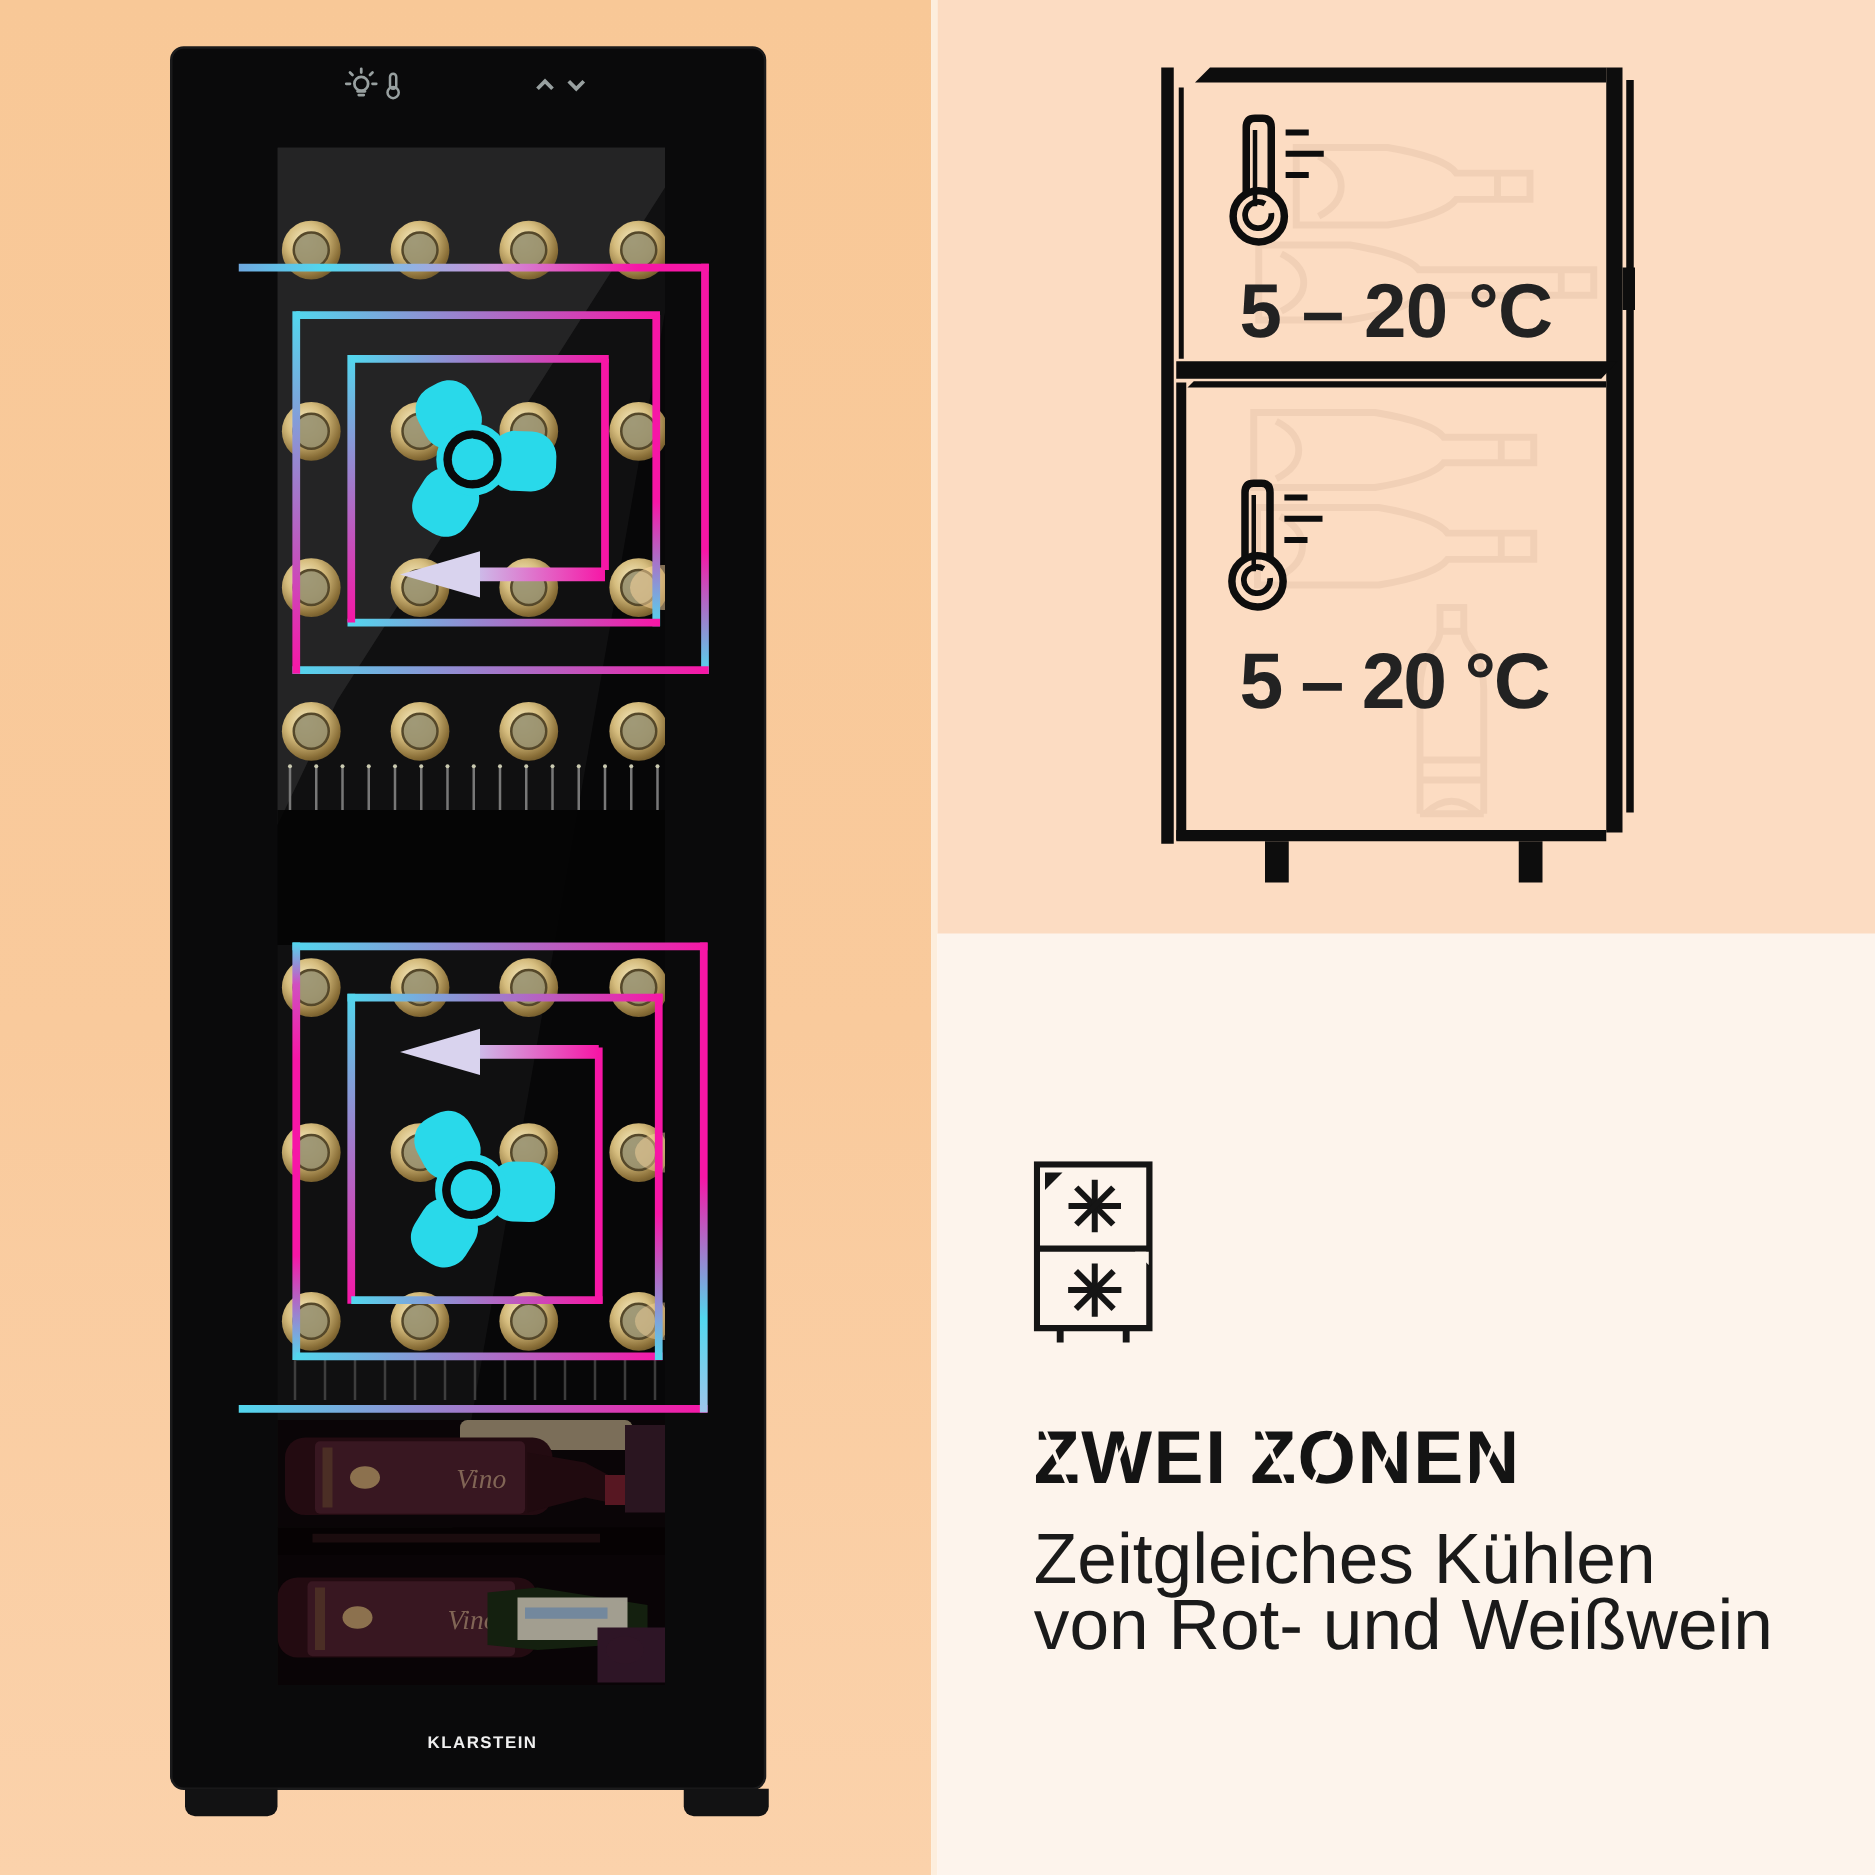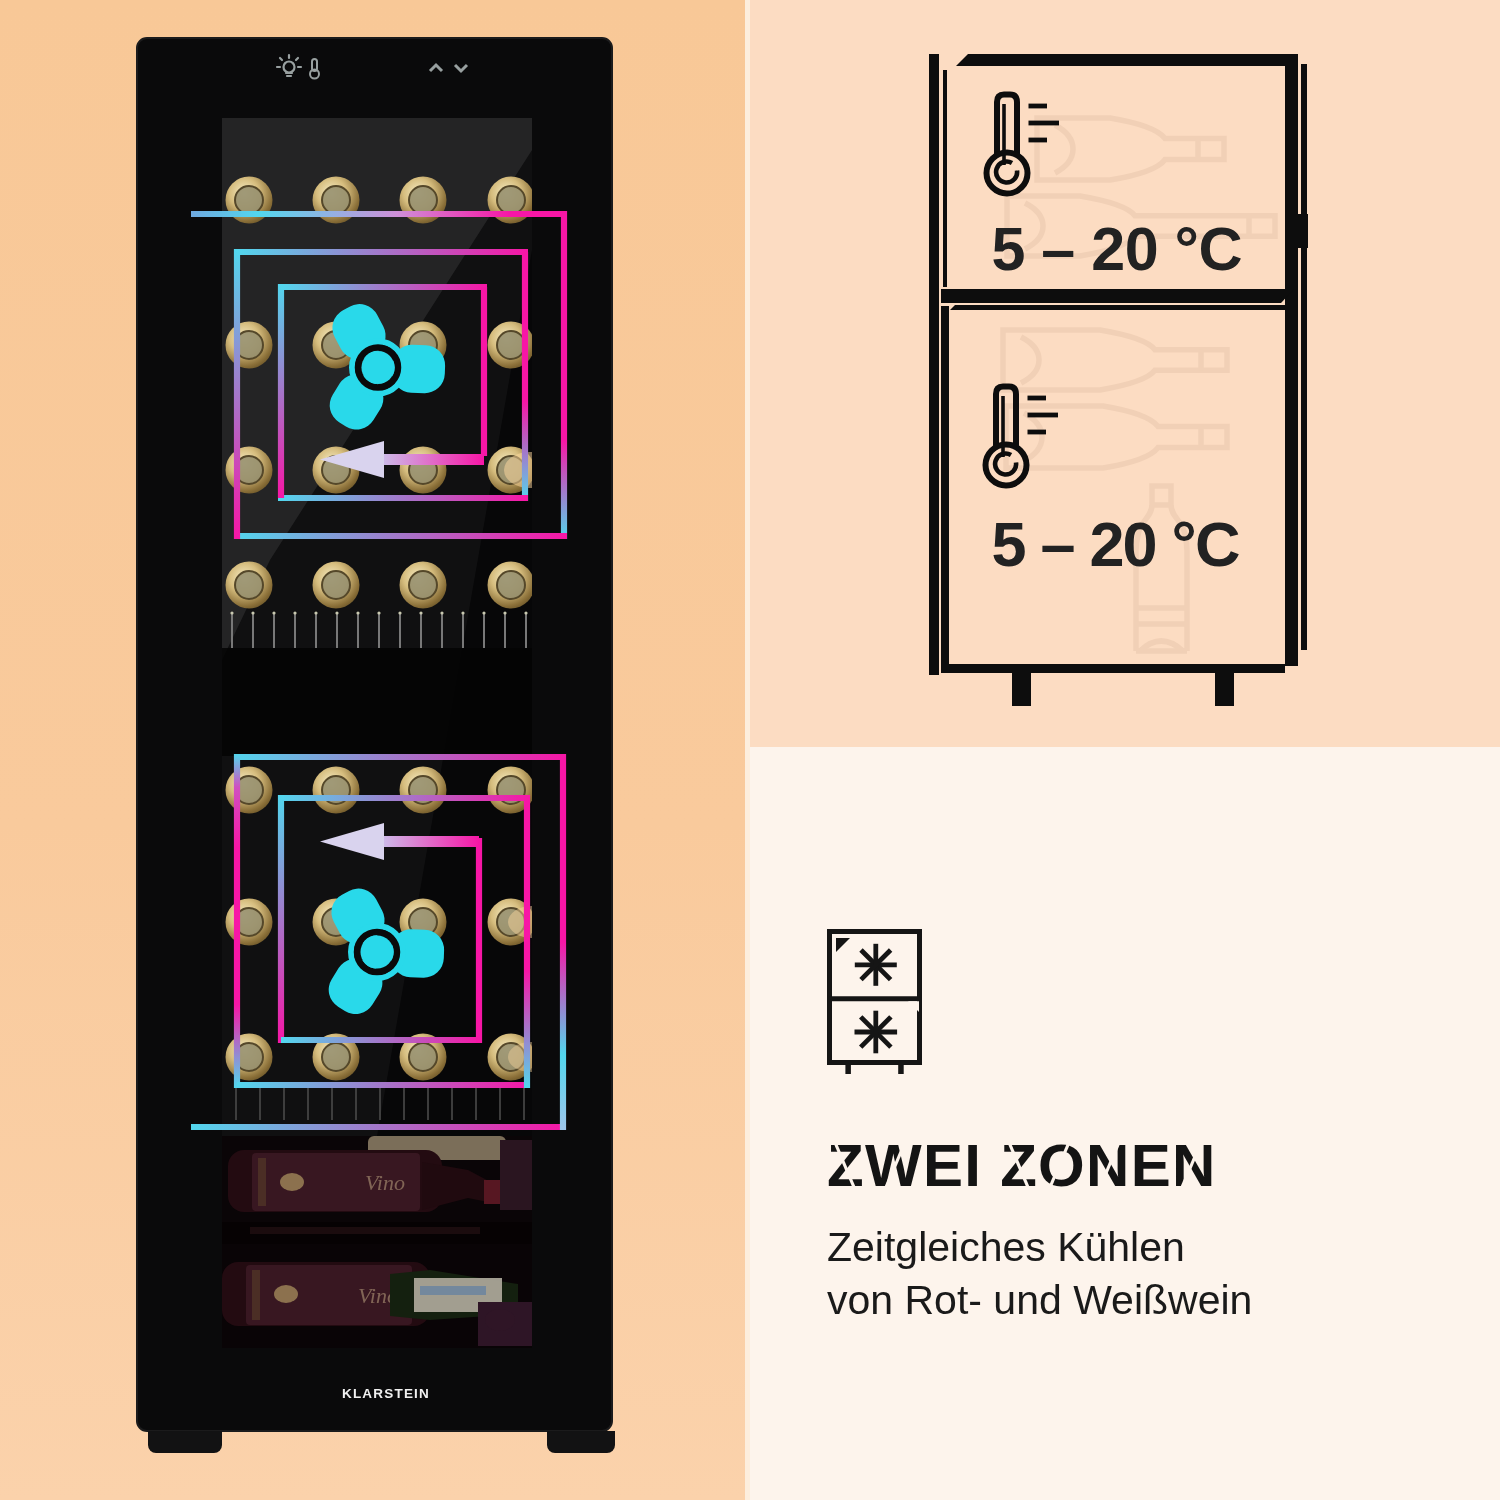--- a/index.html
+++ b/index.html
@@ -547,13 +547,13 @@
   <g stroke="#fdf4ec" stroke-width="3.2">
     <line x1="14" y1="2" x2="36" y2="54"></line>
     <line x1="86" y1="2" x2="64" y2="54"></line>
     <line x1="188" y1="2" x2="210" y2="54"></line>
     <line x1="250" y1="2" x2="228" y2="54"></line>
     <line x1="300" y1="2" x2="278" y2="54"></line>
     <line x1="382" y1="2" x2="360" y2="54"></line>
   </g>
 </svg>
 
-<div class="abs" style="left:827px;top:1221px;font-size:41px;line-height:53px;color:#1a1a1a;">Zeitgleiches Kühlen<br>von Rot- und Weißwein</div>
+<div class="abs" style="left:827px;top:1221px;font-size:57px;line-height:53px;color:#1a1a1a;">Zeitgleiches Kühlen<br>von Rot- und Weißwein</div>
 
 </body></html>

